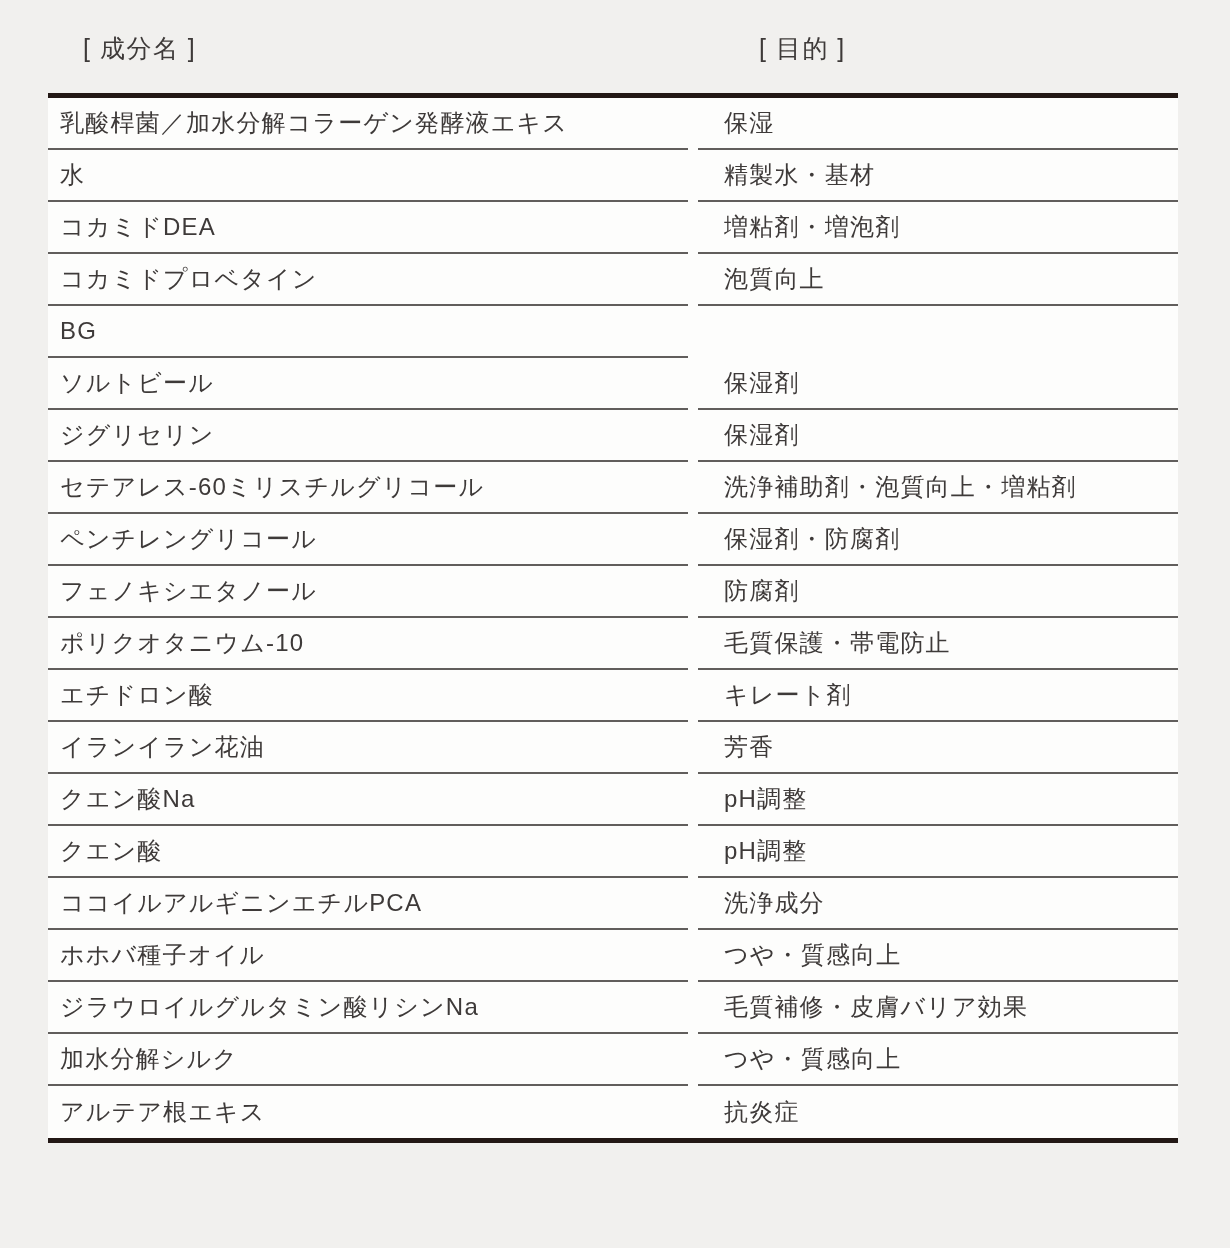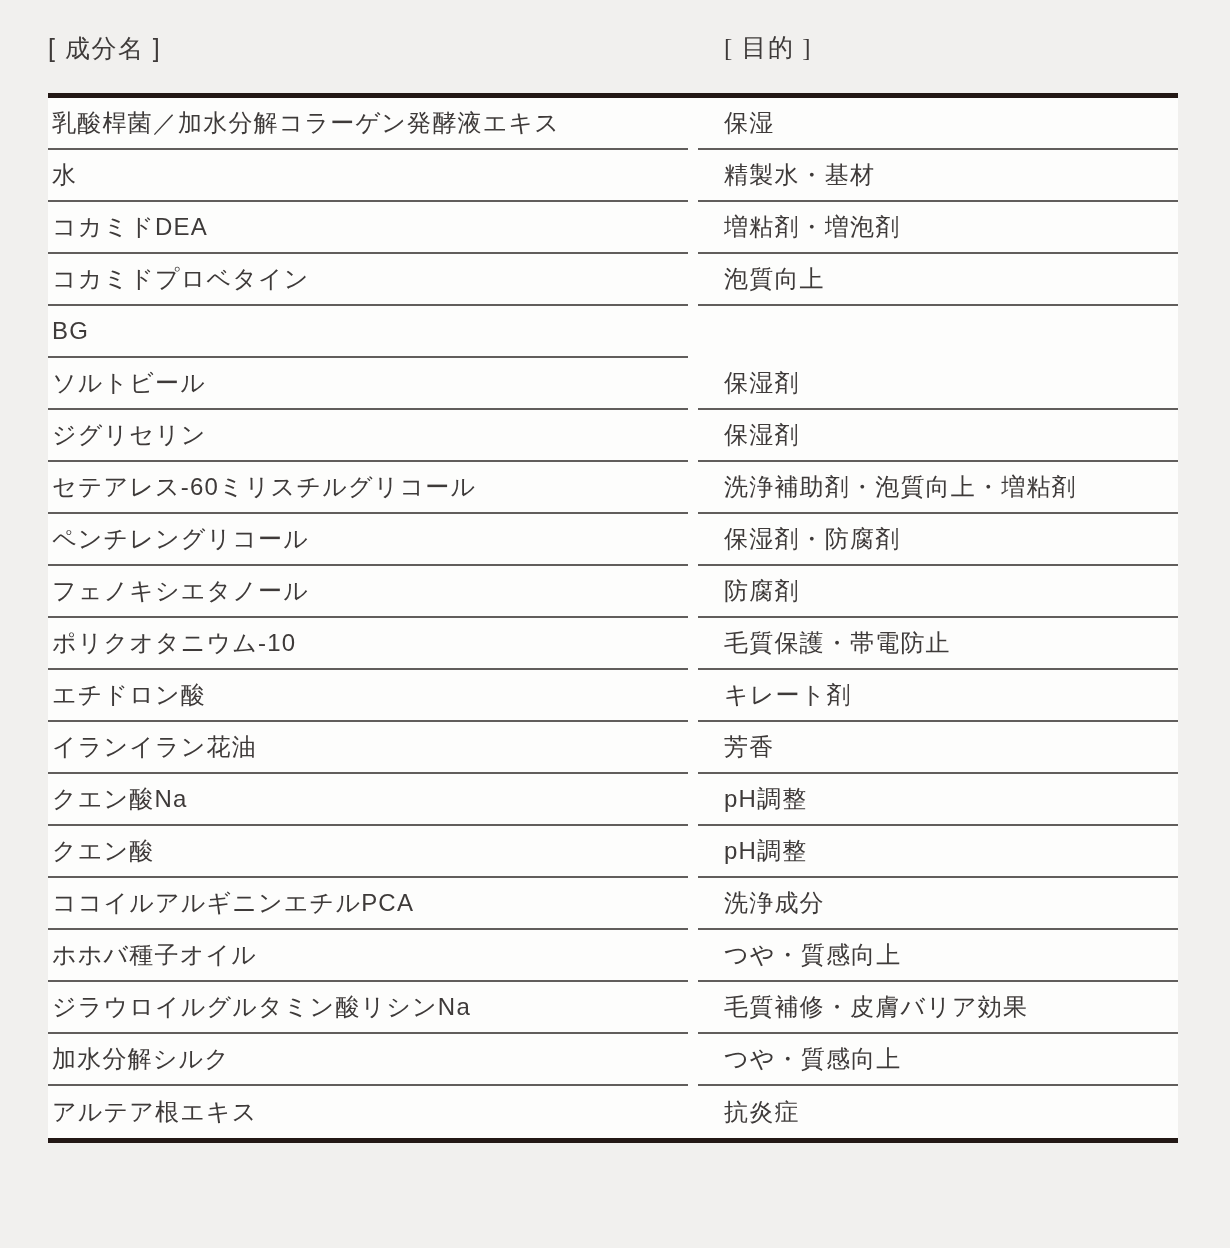--- a/index.html
+++ b/index.html
@@ -18,23 +18,24 @@
     font-family:"Liberation Sans","DejaVu Sans",sans-serif;
   }
   .container{padding:30px 52px 0 48px;}
 
   .header-row{
     display:grid;
     grid-template-columns:640px 10px 480px;
     line-height:36px;
     font-size:25px;
     letter-spacing:0.06em;
+    margin-left:35px;
   }
   .header-cell{white-space:nowrap;}
-  .header-cell.col2{padding-left:26px;font-family:Liberation Serif, serif;}
+  .header-cell.col2{padding-left:26px;}
 
   .ingredient-table{
     margin-top:27px;
     width:1130px;
     background:var(--cell-bg);
     border-top:5px solid var(--border-dark);
     border-bottom:5px solid var(--border-dark);
   }
   .t-row{
     display:grid;
@@ -43,21 +44,21 @@
   }
   .t-cell{
     display:flex;
     align-items:center;
     font-size:24px;
     letter-spacing:0.05em;
     white-space:nowrap;
     overflow:hidden;
     border-bottom:2px solid var(--row-line);
   }
-  .t-cell.col1{padding-left:4px;}
+  .t-cell.col1{padding-left:12px;}
   .t-cell.col2{padding-left:26px;}
   .t-gap{border-bottom:none;}
   .t-row:last-child .t-cell{border-bottom:none;}
 </style>
 </head>
 <body>
 
 <div class="container">
 
   <div class="header-row">

